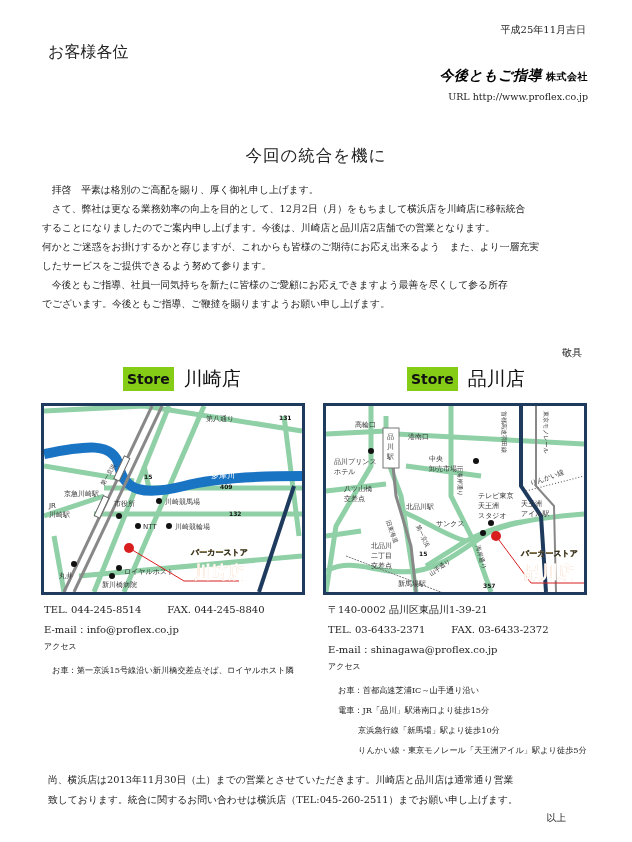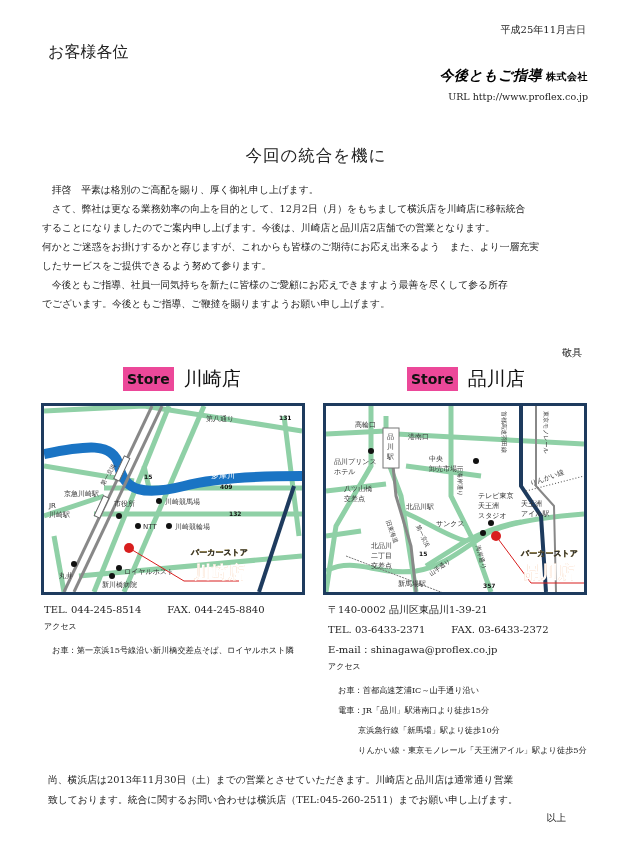--- a/index.html
+++ b/index.html
@@ -13,21 +13,21 @@
   .logo .kk{font-size:10px;margin-left:4px;font-style:normal;}
   .url{right:44px;top:91px;font-size:9.5px;text-align:center;}
   .title{left:0;right:0;top:145px;text-align:center;font-size:16.5px;letter-spacing:1px;}
   .body{left:42px;width:548px;top:180px;font-size:9.8px;line-height:19px;}
   .body p{margin:0;white-space:nowrap;}
   .keigu{right:50px;top:318px;font-size:10px;margin-top:28px;}
   .store-head{display:flex;align-items:center;}
   .ps{display:flex;height:24px;font-family:"DejaVu Sans",sans-serif;font-weight:bold;font-size:14px;}
   .ps .pk{background:#111;color:#fff;padding:0 17px 0 14px;display:flex;align-items:center;position:relative;font-style:italic;margin-top:39px;}
   .ps .pk:before{content:"";position:absolute;left:2px;top:11px;width:12px;height:2px;background:#fff;}
-  .ps .st{background:#ec4899;color:#111;padding:0 4px;display:flex;align-items:center;}
+  .ps .st{background:#84cc16;color:#111;padding:0 4px;display:flex;align-items:center;}
   .store-name{font-family:"DejaVu Sans",sans-serif;font-size:19px;margin-left:10px;color:#111;}
   .map{border:3px solid #1e3b5e;background:#fff;overflow:hidden;}
   .map svg{display:block;}
   .info{font-size:10px;line-height:20px;white-space:nowrap;}
   .access-lbl{font-size:8px;}
   .acc{font-size:8.2px;line-height:20px;white-space:nowrap;}
   .foot{left:48px;top:770px;font-size:9.8px;line-height:20px;}
   .foot p{margin:0;white-space:nowrap;}
   .ijo{right:66px;top:812px;font-size:9.8px;}
 </style>
@@ -112,20 +112,21 @@
         <text x="185" y="110">132</text>
         <text x="235" y="14">131</text>
       </g>
     <text x="147" y="149" font-size="8" font-weight="bold" fill="#e8b61c" stroke="#333" stroke-width="0.3">パーカーストア</text>
     <text x="150" y="172" font-size="17" font-weight="bold" fill="#e8731c" stroke="#fff" stroke-width="0.5">川崎店</text>
   </svg>
 </div>
 
 <div class="abs info" style="left:44px;top:600px;">
   <div><span>TEL. 044-245-8514</span><span style="display:inline-block;width:26px"></span><span>FAX. 044-245-8840</span></div>
+  <div>E-mail：info@proflex.co.jp</div>
   <div class="access-lbl" style="line-height:14px;">アクセス</div>
   <div class="acc" style="padding-left:8px;margin-top:6px;">お車：第一京浜15号線沿い新川橋交差点そば、ロイヤルホスト隣</div>
 </div>
 
 <div class="abs store-head" style="left:325px;top:366px;">
   <div class="ps">
     <span class="pk">Parker</span>
     <span class="st">Store</span>
   </div>
   <span class="store-name">品川店</span>

